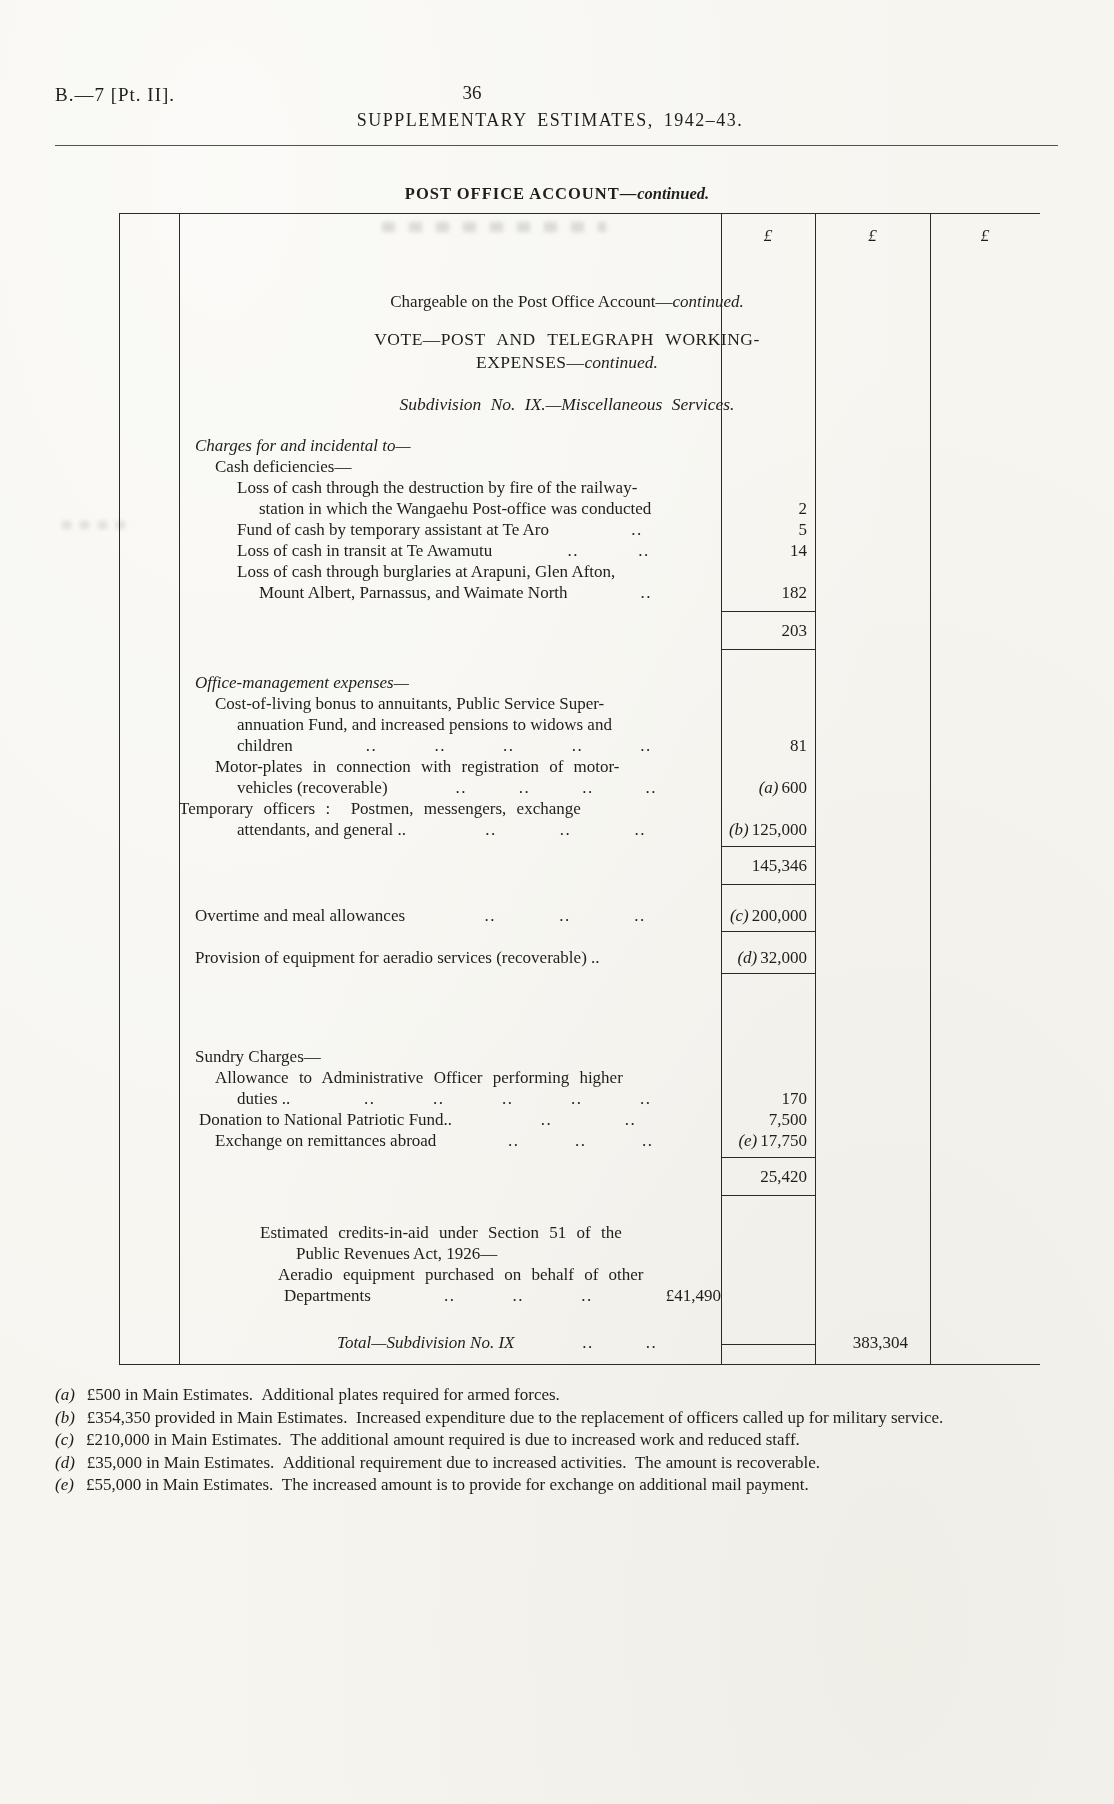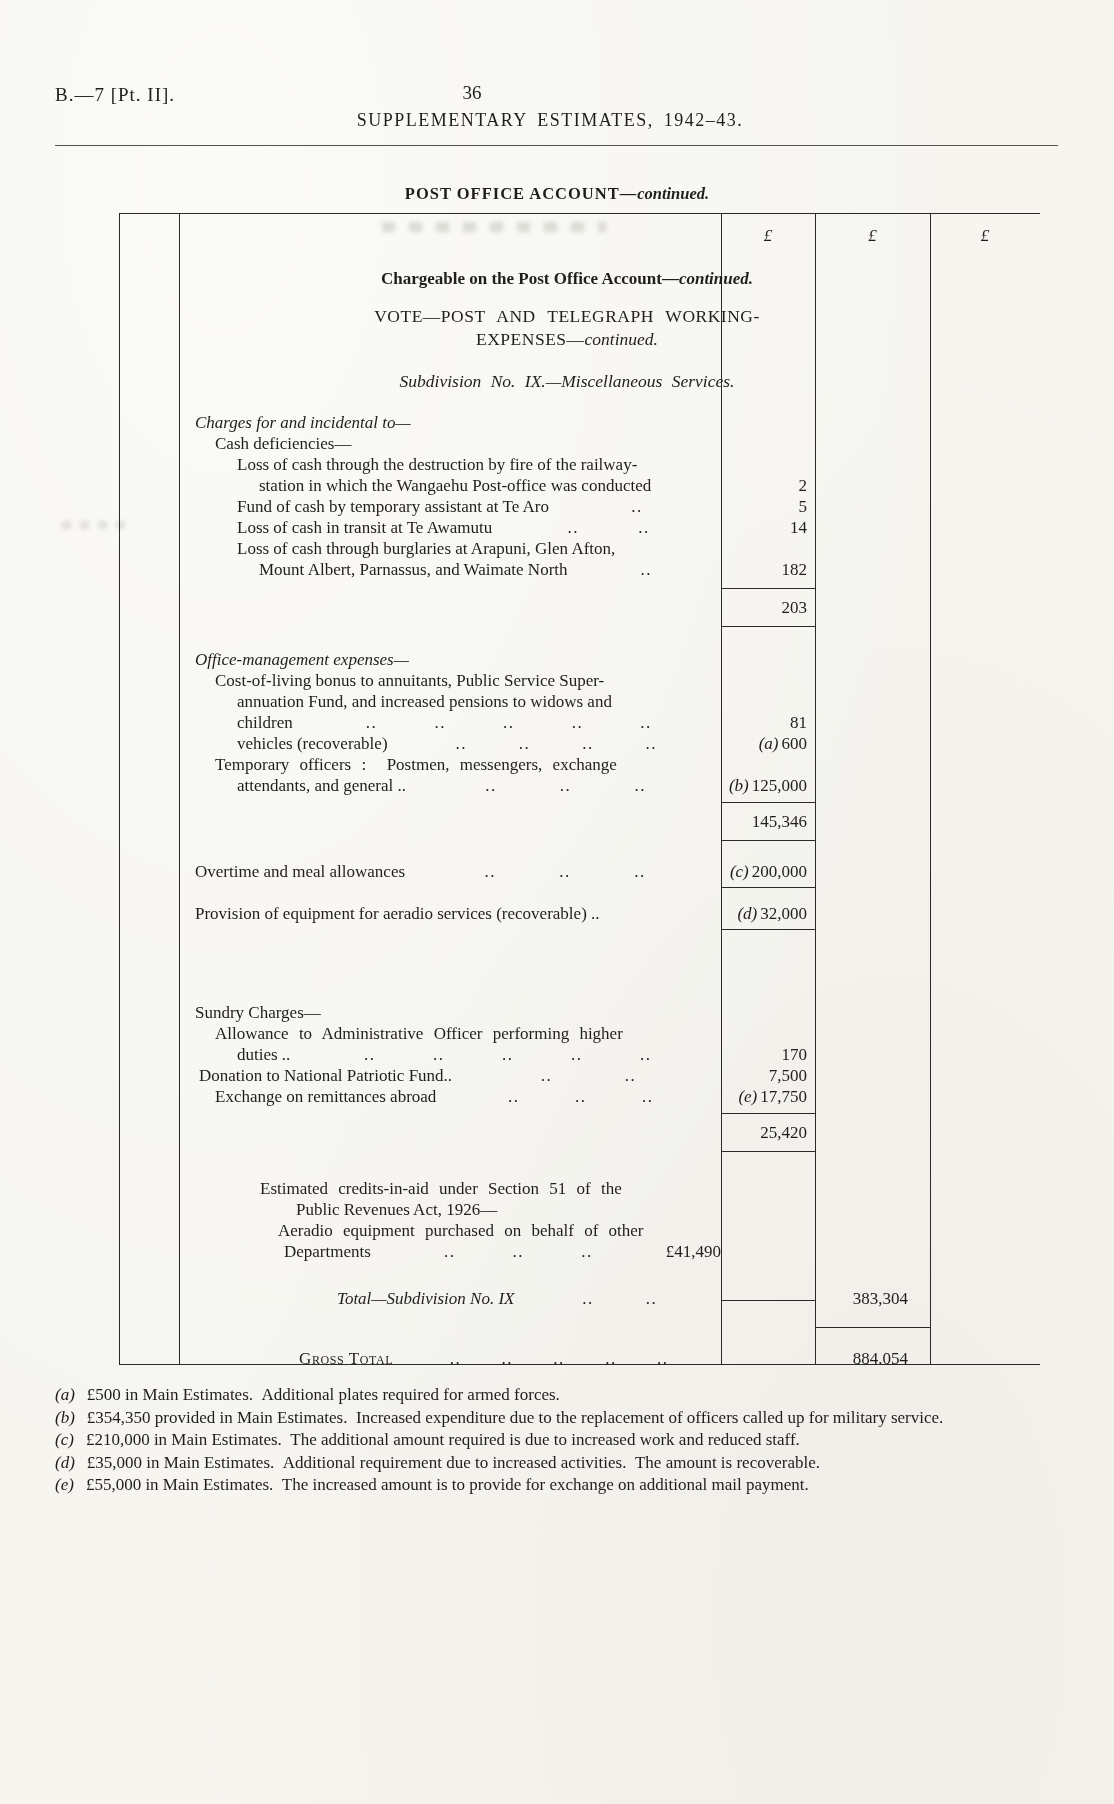--- a/index.html
+++ b/index.html
@@ -37,21 +37,21 @@
   }
   .vline{position:absolute;top:0;bottom:0;width:1px;background:var(--line);}
   .v0{left:0;} .v1{left:60px;} .v2{left:602px;} .v3{left:696px;} .v4{left:811px;}
 
   .content{position:absolute;left:60px;top:0;width:861px;}
   .grid{display:grid;grid-template-columns:542px 94px 115px 110px;align-items:baseline;}
   .pound-row{height:44px;}
   .pound{padding-top:12px;text-align:center;font-style:italic;font-size:17px;}
 
   .headings{padding-right:85px;text-align:center;}
-  .h-charge{margin-top:11px;font-weight:bold;font-size:17px;}
+  .h-charge{margin-top:34px;font-weight:normal;font-size:17px;}
   .h-charge .it{font-style:italic;}
   .h-vote{margin-top:16px;font-size:17.5px;line-height:23px;word-spacing:7px;letter-spacing:.5px;}
   .h-vote .it{font-style:italic;word-spacing:normal;letter-spacing:0;}
   .h-sub{margin-top:20px;font-style:italic;font-size:17.5px;word-spacing:5px;}
 
   .rows{margin-top:20px;}
   .row{line-height:21px;}
   .desc{display:flex;align-items:baseline;overflow:hidden;}
   .desc .t{white-space:pre;}
   .dots{flex:1;display:flex;justify-content:space-evenly;padding:0 12px 0 16px;overflow:hidden;}
@@ -243,20 +243,23 @@
                 <i>..</i>
               </span>
             </div>
     <div class="c1">
               <span>81</span>
             </div>
     <div class="c2"></div>
     <div class="c3"></div>
   </div>
           <div class="grid row">
+    <div class="desc" style="padding-left: 36px;">
+              <span class="t j">Motor-plates in connection with registration of motor-</span>
+            </div>
     <div class="c1"></div>
     <div class="c2"></div>
     <div class="c3"></div>
   </div>
           <div class="grid row">
     <div class="desc" style="padding-left: 58px;">
               <span class="t">vehicles (recoverable)</span>
               <span class="dots">
                 <i>..</i>
                 <i>..</i>
@@ -265,21 +268,21 @@
               </span>
             </div>
     <div class="c1">
               <span class="fn">(a)</span>
               <span>600</span>
             </div>
     <div class="c2"></div>
     <div class="c3"></div>
   </div>
           <div class="grid row">
-    <div class="desc" style="padding-left: 36px;">
+    <div class="desc" style="">
               <span class="t j">Temporary officers :  Postmen, messengers, exchange</span>
             </div>
     <div class="c1"></div>
     <div class="c2"></div>
     <div class="c3"></div>
   </div>
           <div class="grid row">
     <div class="desc" style="padding-left: 58px;">
               <span class="t">attendants, and general ..</span>
               <span class="dots">

